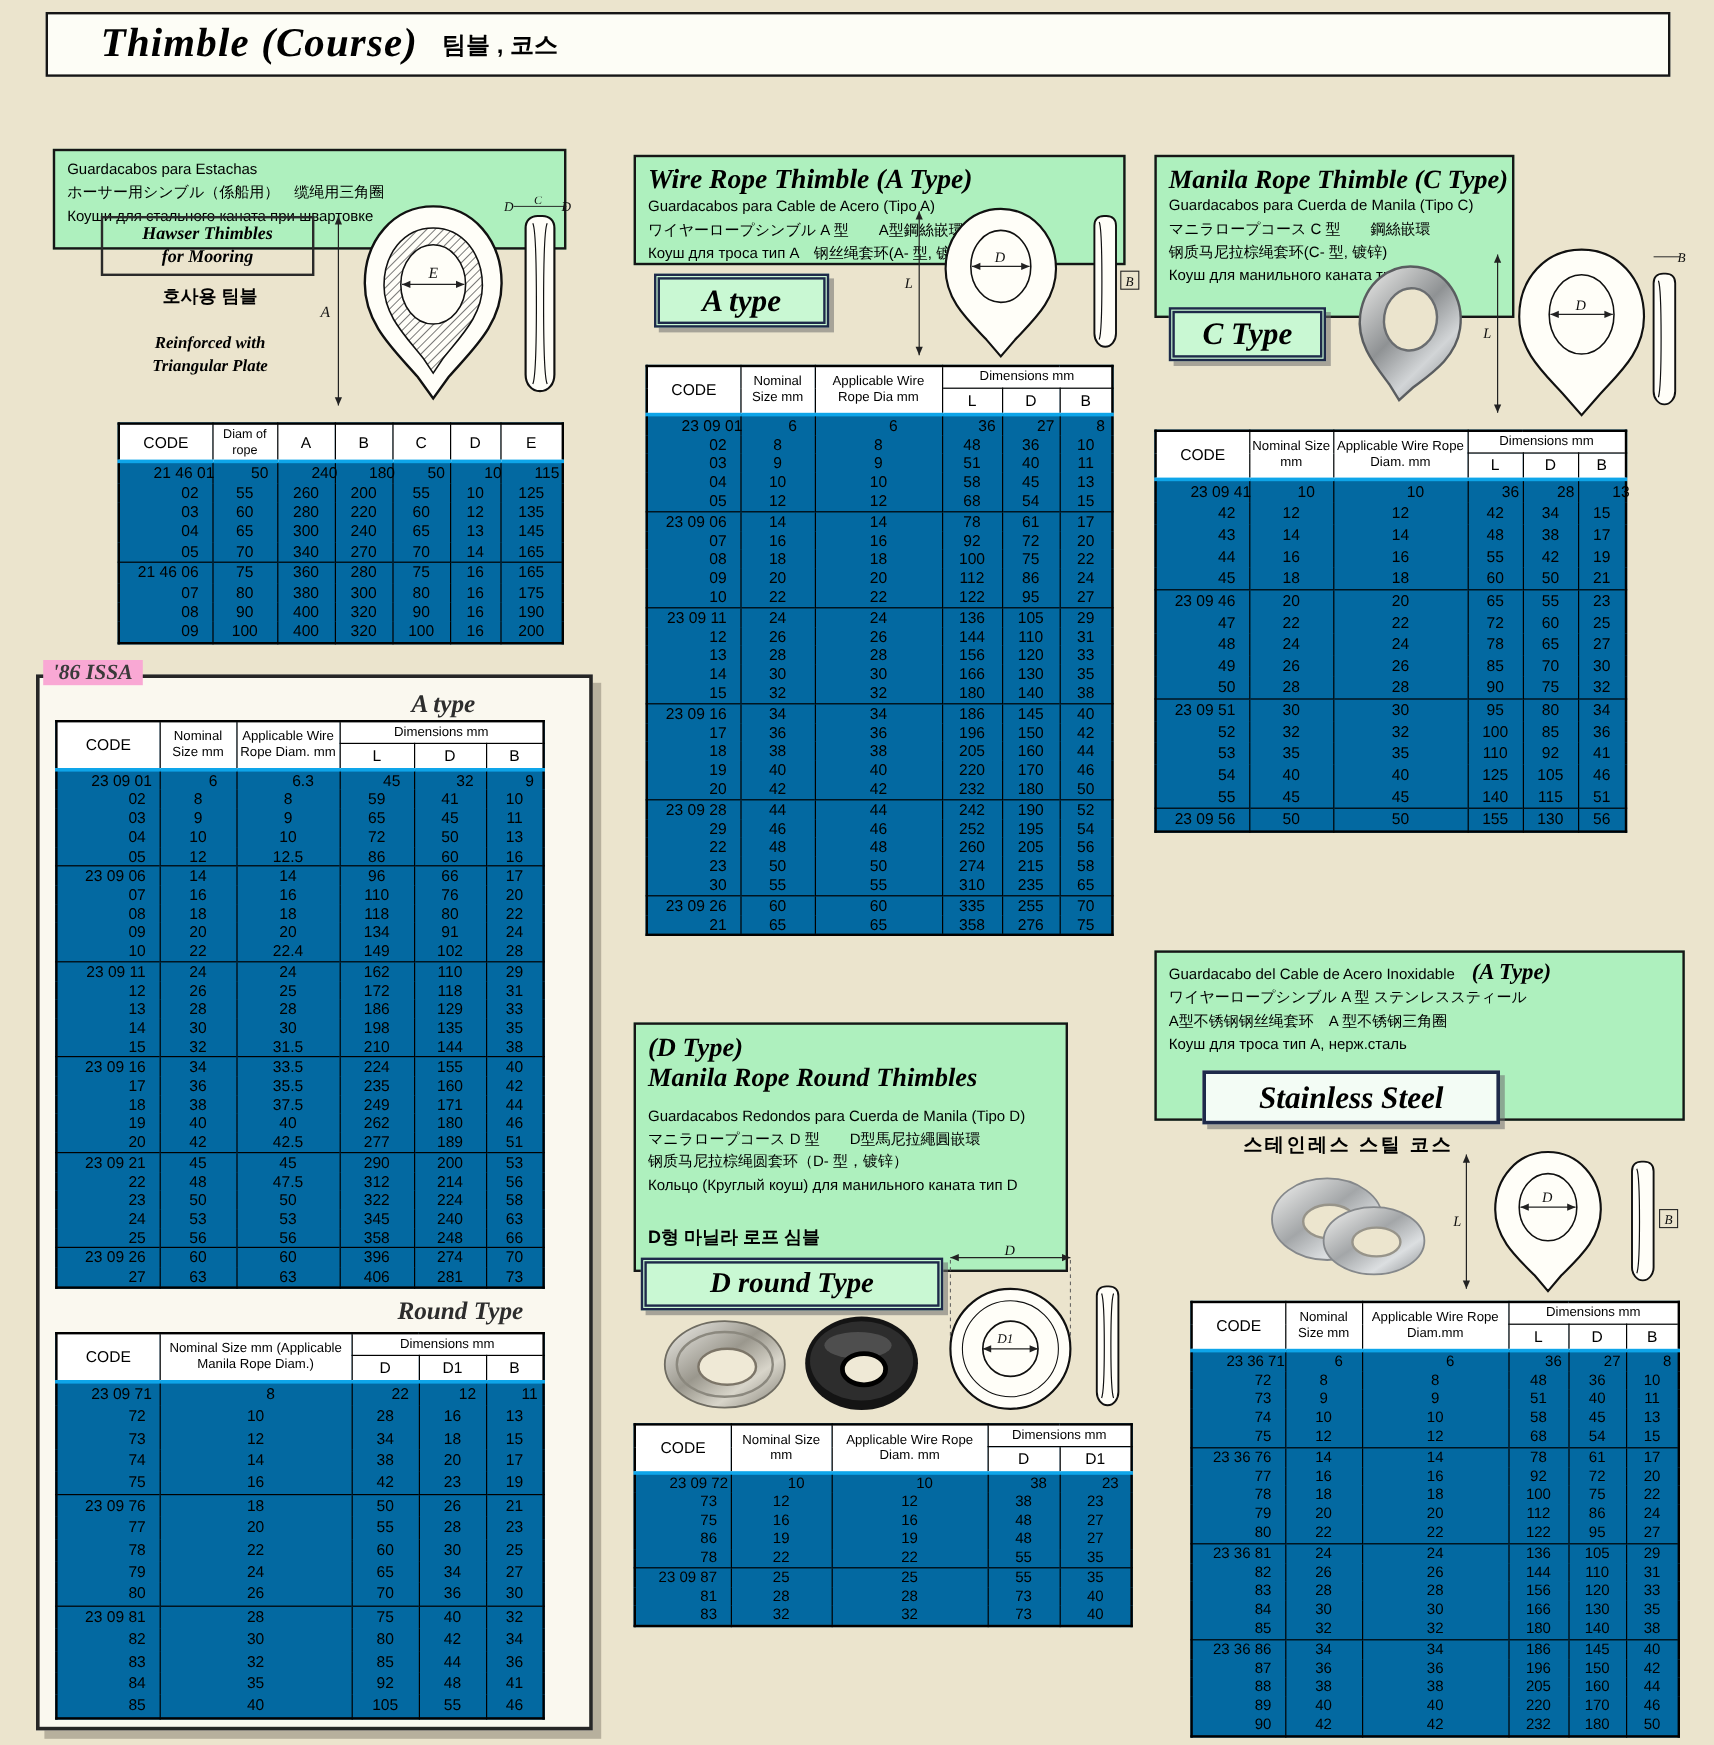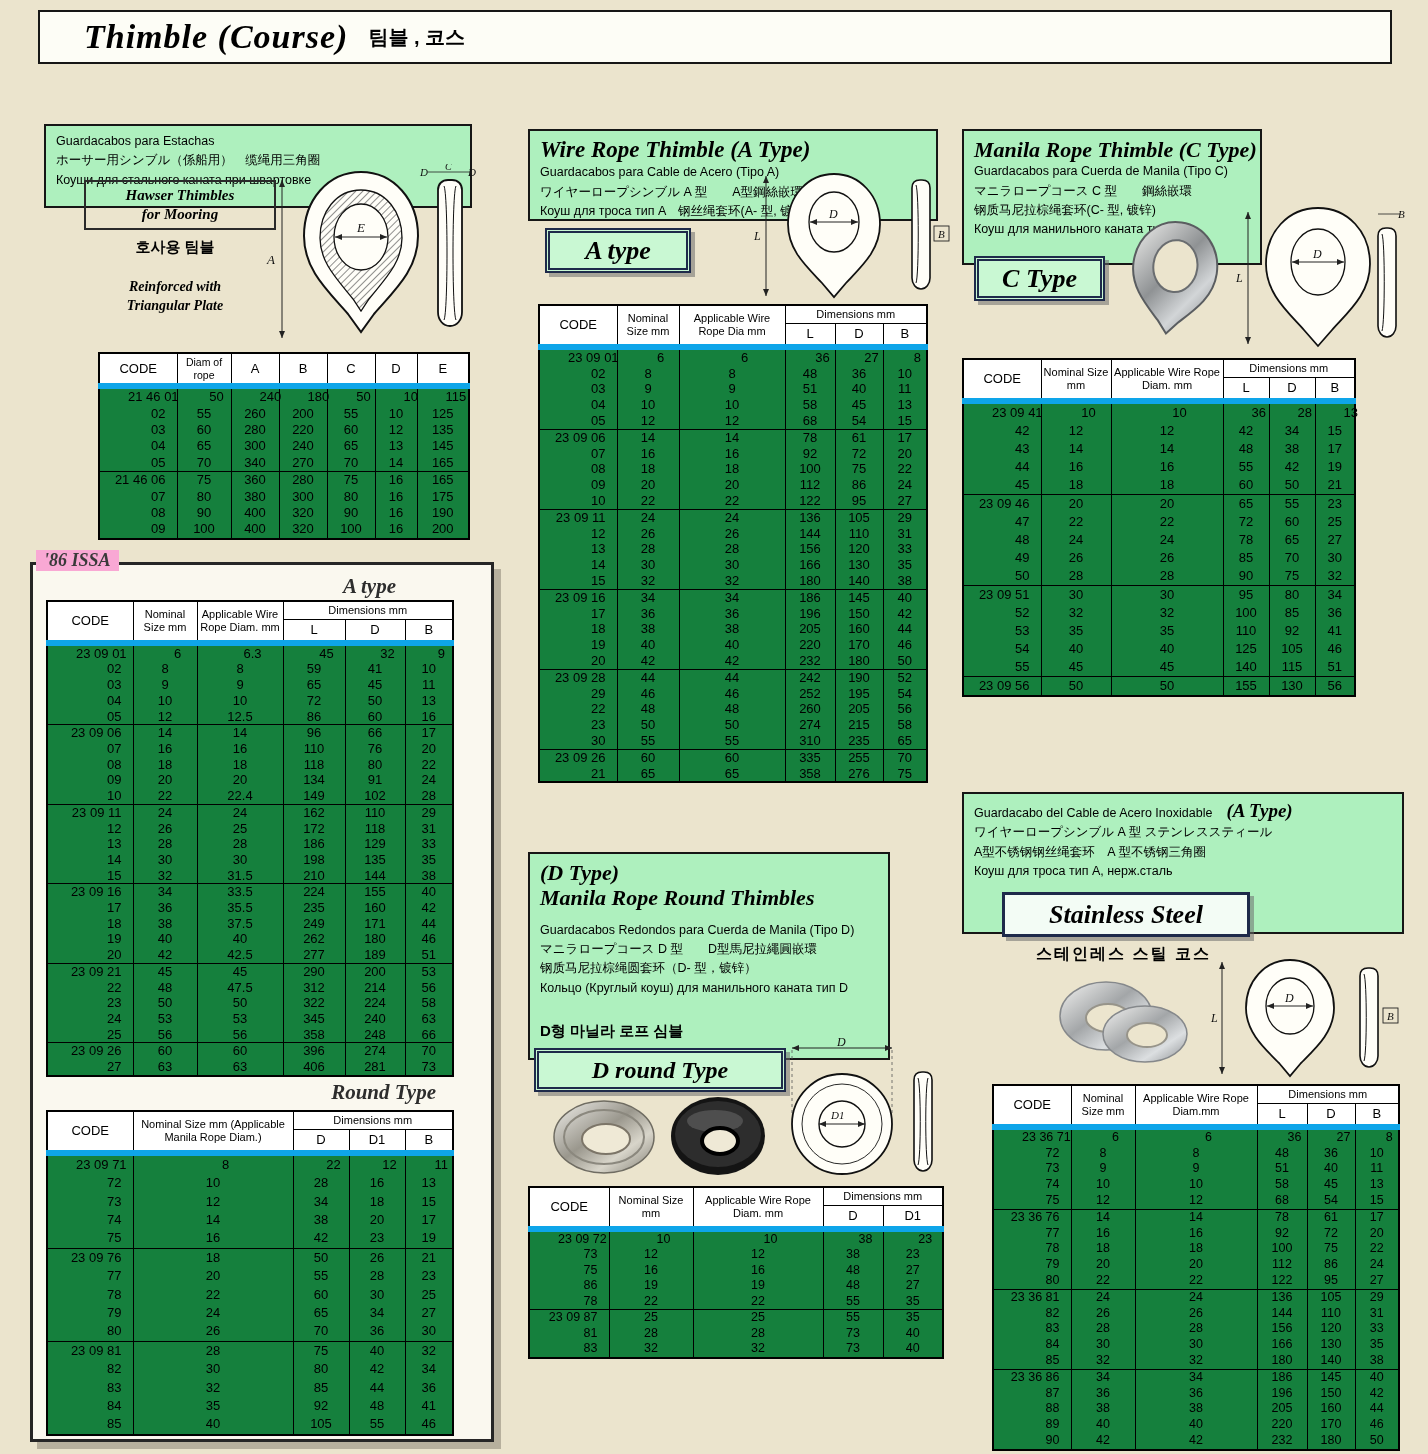--- a/index.html
+++ b/index.html
@@ -24,29 +24,29 @@
 
   .plainbox { border:2.5px solid #2a2a2a; display:flex; flex-direction:column; align-items:center; justify-content:center;
               font:italic bold 15px "Liberation Serif",serif; line-height:1.25; }
 
   .issabox { background:#faf8ef; border:3px solid #262626; box-shadow:7px 7px 0 #b7b09d; }
   .issalabel { font:italic bold 18px "Liberation Serif",serif; color:#3a3a3a; background:#f9a8d4; padding:0 8px; z-index:2; }
   .sect-h { font:italic bold 21px "Liberation Serif",serif; color:#2d2d2d; text-align:right; }
   .ctext { text-align:center; }
   .b { font-weight:bold; }
 
-  table { border-collapse:collapse; background:#15803d; border:2px solid #000; table-layout:fixed; }
+  table { border-collapse:collapse; background:#0369a1; border:2px solid #000; table-layout:fixed; }
   th { border:1px solid #000; font-weight:normal; font-size:11px; line-height:1.2; padding:2px 2px; text-align:center; background:#fff; }
   th.big { font-size:13px; }
   th.sm  { font-size:10.5px; }
   td { border-left:1px solid #000; border-right:1px solid #000; border-top:0; border-bottom:0;
        font-size:13px; text-align:center; padding:0 3px; white-space:nowrap; }
   td:first-child { text-align:right; padding-right:11px; }
   tr.grp td { border-top:1.5px solid #000; }
-  tbody tr:first-child td { border-top:6px solid #0ea5e9;padding-left:28px; }
+  tbody tr:first-child td { border-top:3px solid #0ea5e9;padding-left:28px; }
 
   .t-hawser td     { line-height:16.4px; }
   .t-issa-a td     { line-height:15.7px; }
   .t-issa-round td { line-height:18.4px; }
   .t-mid-a td      { line-height:15.8px; }
   .t-d td          { line-height:15.5px; font-size:12.5px; }
   .t-c td          { line-height:18.0px; }
   .t-ss td         { line-height:15.8px; font-size:12.5px; }
 
   svg text { fill:#111; font-family:"Liberation Serif",serif; font-style:italic; }
@@ -58,21 +58,21 @@
   <span class="title">Thimble (Course)</span>
   <span class="title-kr">팀블 , 코스</span>
 </div>
 
 <div class="abs gbox" style="left:44px;top:80px;width:428px;height:84px">
   <div class="ln">Guardacabos para Estachas</div>
   <div class="ln">ホーサー用シンブル（係船用）　缆绳用三角圈</div>
   <div class="ln">Коуши для стального каната при швартовке</div>
 </div>
 
-<div class="abs plainbox" style="left:84px;top:180px;width:192px;height:50px">
+<div class="abs plainbox" style="left:84px;top:180px;width:178px;height:50px">
   <span>Hawser Thimbles</span>
   <span>for Mooring</span>
 </div>
 <div class="abs ctext b" style="left:84px;top:238px;width:182px;font-size:15px">호사용 팀블</div>
 <div class="abs ctext serifi" style="left:94px;top:278px;width:162px;font-size:14px;line-height:1.35">
   <div>Reinforced with</div>
   <div>Triangular Plate</div>
 </div>
 
 <svg class="abs" style="left:262px;top:164px" width="218" height="190" viewBox="0 0 218 190">

